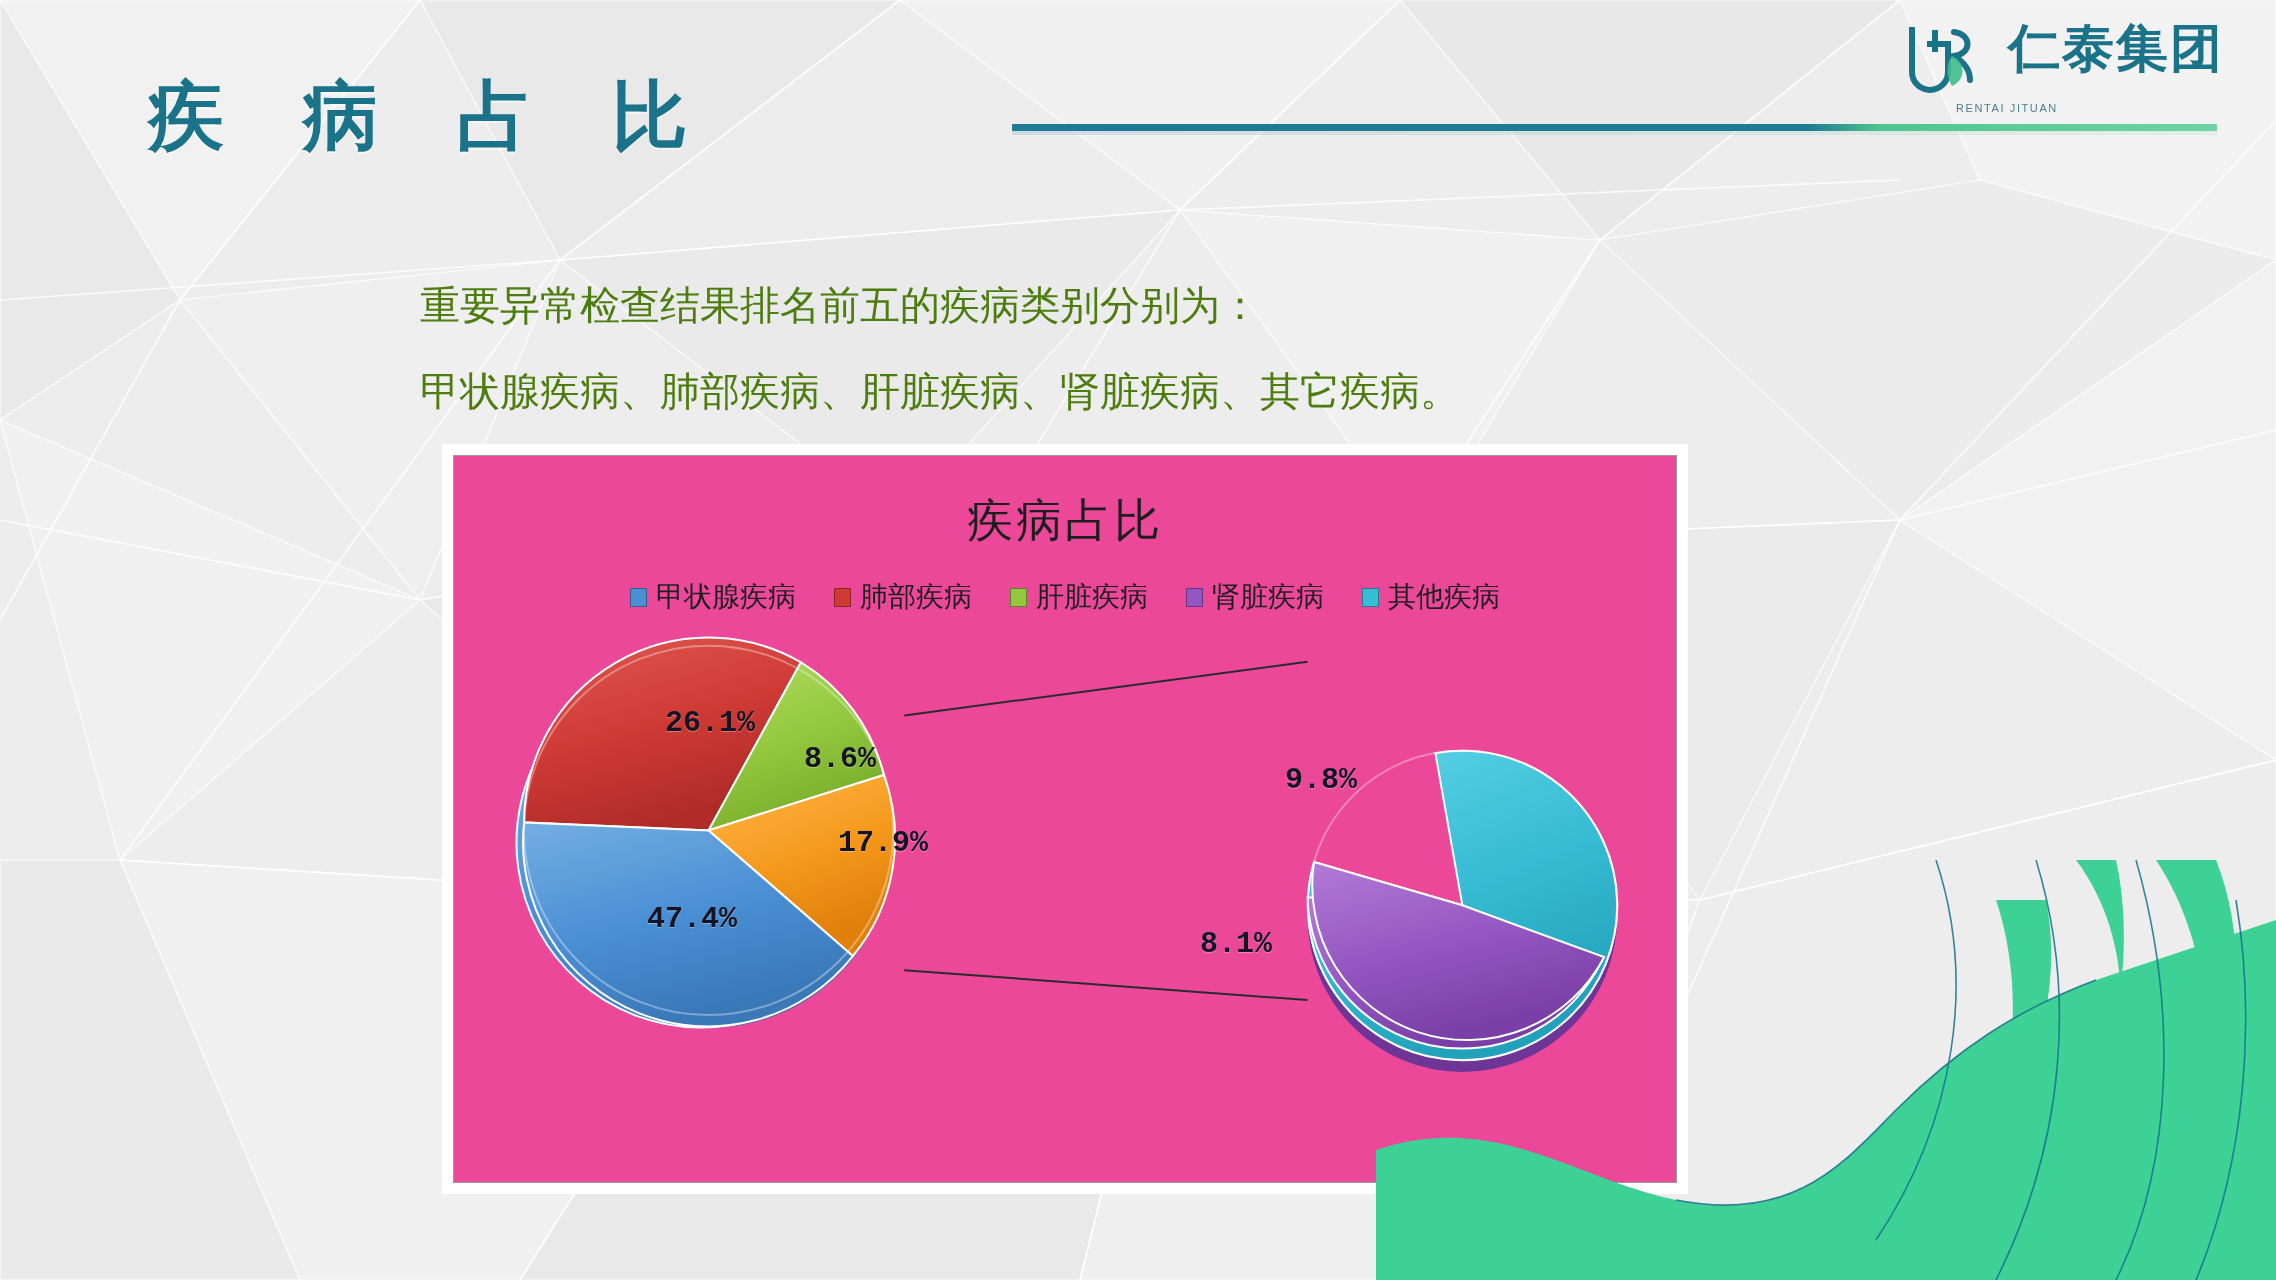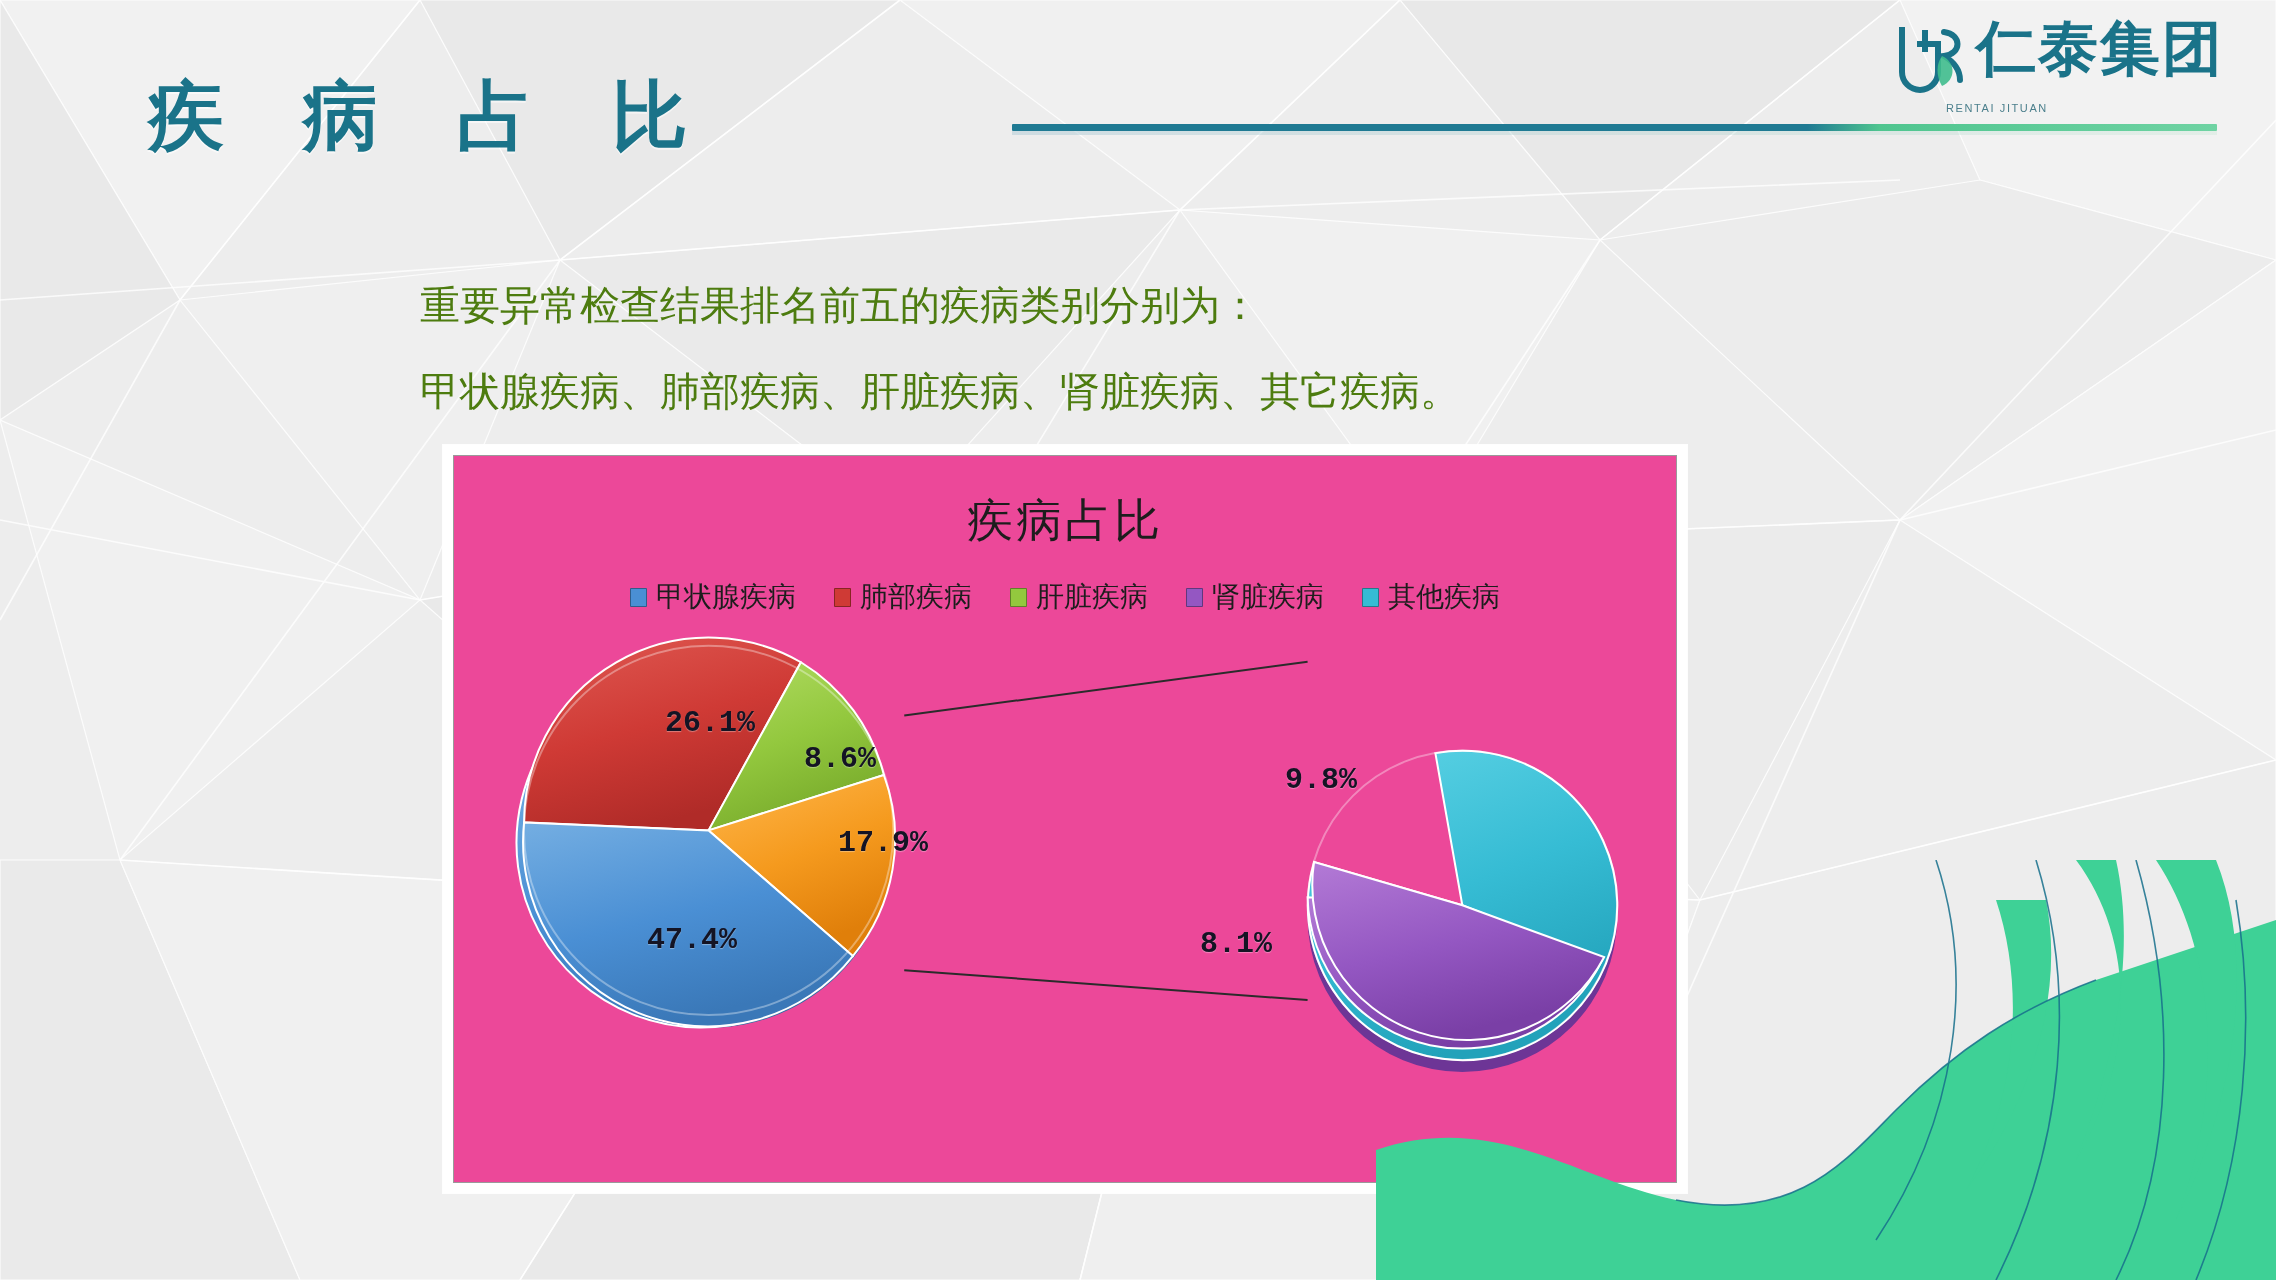--- a/index.html
+++ b/index.html
@@ -37,23 +37,23 @@
     position:absolute;
     left:1012px; top:131px;
     width:1205px; height:4px;
     background:linear-gradient(to right,rgba(180,205,215,.55),rgba(180,225,200,.25));
   }
 
   
   #logo { position:absolute; right:52px; top:22px; display:flex; align-items:flex-start; }
   #logo-mark { position:relative; width:76px; height:72px; }
   #logo-wordmark {
-    margin-left:8px;
-    font-family:Liberation Mono, monospace;
-    font-size:60px;
+    margin-left:30px;
+    font-family:Liberation Serif, serif;
+    font-size:52px;
     font-weight:bold;
     color:#1a7389;
     letter-spacing:2px;
     line-height:1.05;
   }
   #logo-pinyin {
     position:absolute;
     left:6px; top:80px;
     font-family:"Liberation Sans", sans-serif;
     font-size:11px;
@@ -284,21 +284,21 @@
         <path d="M1010,450 L861.5,406.6 A155,155 0 0 0 983,297.6 Z" fill="none"></path>
         <path d="M1010,450 L855,442 A155,155 0 0 0 1150,505 Z" fill="url(#gPurple)" stroke="#ffffff" stroke-width="2"></path>
         <path d="M1010,450 L861.5,406.6 A155,155 0 0 0 1152,502 Z" fill="url(#gPurple)" stroke="#ffffff" stroke-width="2"></path>
         <ellipse cx="1010" cy="450" rx="155" ry="155" fill="none" stroke="rgba(255,255,255,0.35)" stroke-width="2"></ellipse>
       </g>
     </svg>
 
     <div class="slice-label" style="left:211px; top:250px;">26.1%</div>
     <div class="slice-label" style="left:350px; top:286px;">8.6%</div>
     <div class="slice-label" style="left:384px; top:370px;">17.9%</div>
-    <div class="slice-label" style="left:193px; top:446px;margin-top:21px;">47.4%</div>
+    <div class="slice-label" style="left:193px; top:446px;">47.4%</div>
     <div class="slice-label" style="left:831px; top:307px;">9.8%</div>
     <div class="slice-label" style="left:746px; top:440px;margin-top:31px;">8.1%</div>
 
   </div>
 </div>
 
 <svg id="decor-green" width="900" height="420" viewBox="0 0 900 420">
   <path d="M0,290 C120,250 200,320 300,340 C420,364 470,300 520,250 C580,190 640,150 720,120 L900,60 L900,420 L0,420 Z" fill="#3ed196"></path>
   <path d="M700,0 C760,80 760,200 700,300 C740,200 760,90 740,0 Z" fill="#3ed196"></path>
   <path d="M780,0 C840,90 850,230 800,360 C860,240 880,100 840,0 Z" fill="#3ed196"></path>

